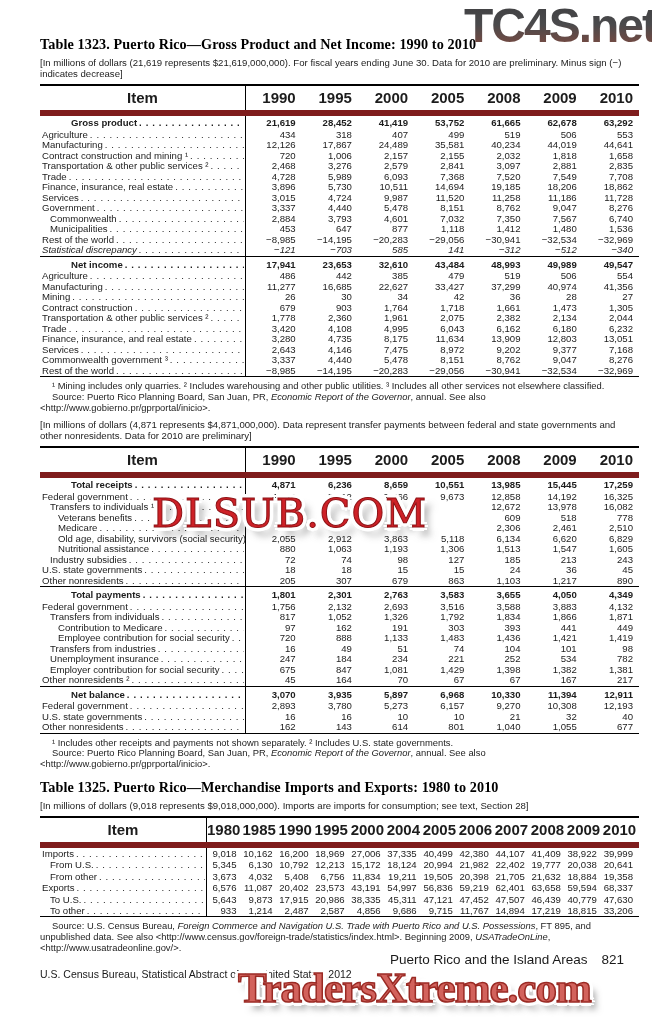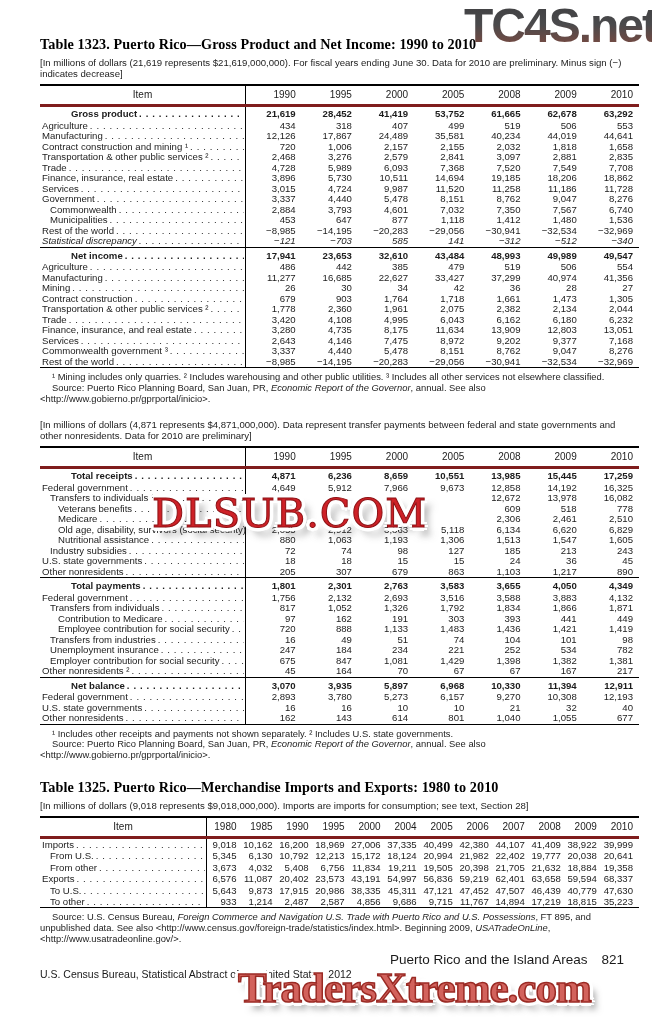--- a/index.html
+++ b/index.html
@@ -14,22 +14,22 @@
     margin:0 0 4px 0;font-family:"Liberation Serif",serif;
     font-weight:bold;font-size:14.2px;color:#000;letter-spacing:.1px;
   }
   .note{font-size:9.6px;line-height:11px;margin:0 0 5px 0;color:#1c1c1c;}
   table{
     border-collapse:collapse;table-layout:fixed;width:599px;
     border-top:2px solid #000;border-bottom:1.5px solid #000;
     font-size:9.6px;color:#1c1c1c;
   }
   thead th{
-    font-weight:normal;border-bottom:3px solid #7f1d1d;
-    padding:3px 6px 4px 0;font-size:10px;
+    font-weight:bold;border-bottom:6px solid #7f1d1d;
+    padding:3px 6px 4px 0;font-size:15px;
   }
   th.item{text-align:center;border-right:1px solid #000;padding:3px 0 4px 0;}
   th.yr{text-align:right;}
   .t7 th.item, .t7 td.lblcell{width:205px;}
   .t12 th.item, .t12 td.lblcell{width:166px;}
   td{padding:0;vertical-align:bottom;}
   .t7 td{line-height:10.5px;}
   .t12 td{line-height:11.4px;}
   td.lblcell{border-right:1px solid #000;overflow:hidden;}
   td.val{text-align:right;padding-right:6px;white-space:nowrap;}
@@ -975,21 +975,21 @@
             <td class="val">1,214</td>
             <td class="val">2,487</td>
             <td class="val">2,587</td>
             <td class="val">4,856</td>
             <td class="val">9,686</td>
             <td class="val">9,715</td>
             <td class="val">11,767</td>
             <td class="val">14,894</td>
             <td class="val">17,219</td>
             <td class="val">18,815</td>
-            <td class="val">35,223</td>
+            <td class="val">33,206</td>
           </tr>
         </tbody>
       </table>
     <div class="footnotes">
         <div class="fn"><span>Source: U.S. Census Bureau, </span><em>Foreign Commerce and Navigation U.S. Trade with Puerto Rico and U.S. Possessions</em><span>, FT 895, and unpublished data. See also &lt;http://www.census.gov/foreign-trade/statistics/index.html&gt;. Beginning 2009, </span><em>USATradeOnLine</em><span>, &lt;http://www.usatradeonline.gov/&gt;.</span></div>
       </div>
   </section>
 
   <div class="wm-mid">DLSUB.COM</div>
 

